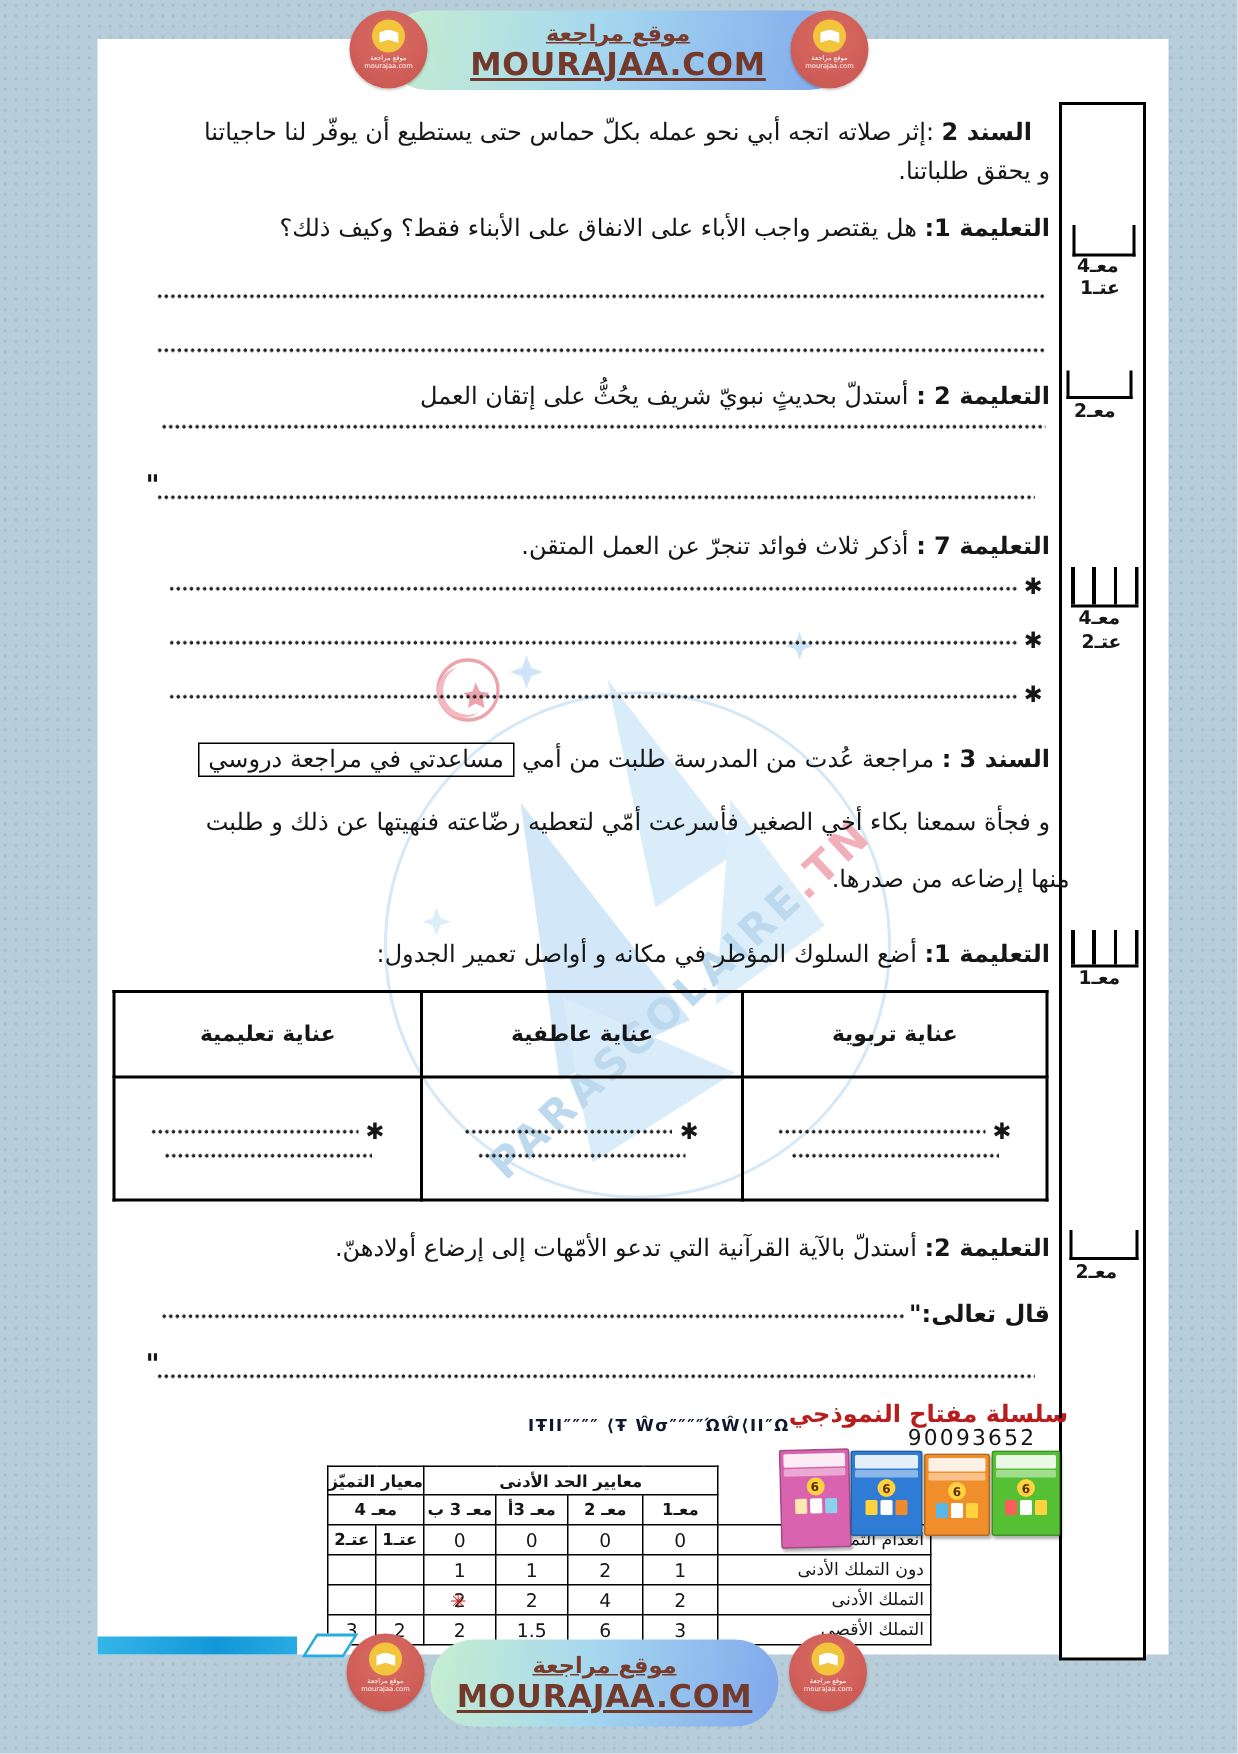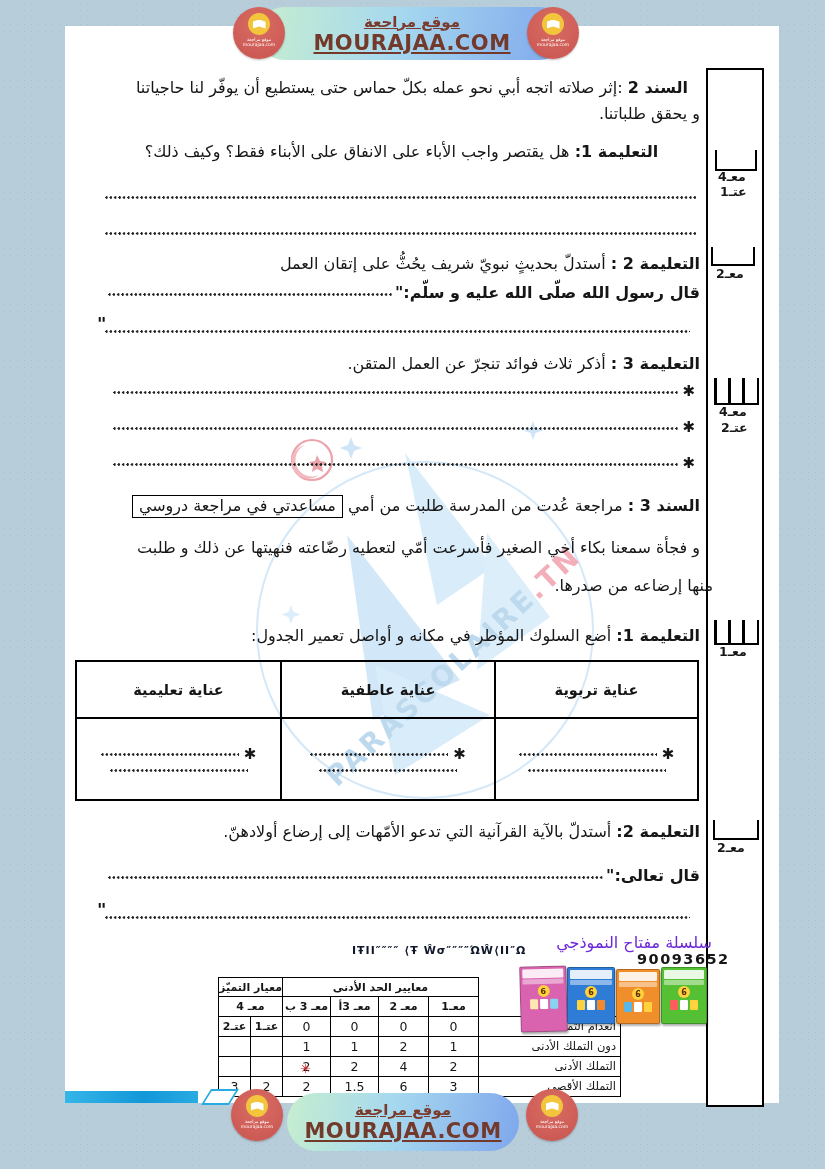--- a/index.html
+++ b/index.html
@@ -47,22 +47,22 @@
   
   .care{position:absolute;left:75px;top:660px;width:622px;border-collapse:collapse;z-index:2;table-layout:fixed;}
   .care th,.care td{border:2px solid #000;font-size:14.5px;font-weight:bold;text-align:center;}
   .care th{height:53px;}
   .care td{height:78px;vertical-align:middle;}
   .cellline{display:flex;direction:rtl;align-items:center;justify-content:center;gap:5px;margin:6px 0;}
   .mdots{width:138px;height:3px;
     background-image:radial-gradient(circle at 1.5px 1.5px,#222 1.1px,transparent 1.4px);
     background-size:4.4px 3px;background-repeat:repeat-x;}
   
-  .series{position:absolute;right:113px;top:933px;direction:rtl;font-size:16px;font-weight:normal;letter-spacing:1px;z-index:2;color:#6d28d9;}
-  .phone{position:absolute;left:637px;top:951px;width:90px;text-align:center;font-weight:bold;font-size:14.5px;letter-spacing:1.5px;z-index:2;}
+  .series{position:absolute;right:113px;top:933px;direction:rtl;font-size:16px;font-weight:bold;letter-spacing:1px;z-index:2;color:#b91c1c;}
+  .phone{position:absolute;left:603px;top:951px;width:90px;text-align:center;font-weight:normal;font-size:14.5px;letter-spacing:1.5px;z-index:2;}
   .symbols{position:absolute;left:352px;top:944px;font-size:11px;font-weight:bold;letter-spacing:1px;z-index:2;color:#0f172a;}
   .grading{position:absolute;left:218px;top:977px;width:402px;border-collapse:collapse;z-index:2;table-layout:fixed;background:#fff;}
   .grading td{border:1.6px solid #000;text-align:center;font-size:12.5px;padding:0;height:19px;}
   .grading .hd{font-size:11px;font-weight:bold;height:17px;}
   .grading .lab{font-size:11.5px;text-align:right;padding-left:2px;padding-right:4px;white-space:nowrap;}
   .grading .nob{border:none;background:transparent;}
   .book{position:absolute;border-radius:2px;overflow:hidden;z-index:4;border:1px solid rgba(0,0,0,.25);
     box-shadow:1px 2px 2px rgba(0,0,0,.3);display:flex;flex-direction:column;}
   .bk-strip{height:9px;background:rgba(255,255,255,.88);margin:2px 2px 1px 2px;border-radius:1px;}
   .bk-strip2{height:5px;margin:0 2px;border-radius:1px;background:rgba(255,255,255,.45);}
@@ -139,42 +139,41 @@
 <div class="ml" style="left:719px;top:644px;">معـ1</div>
 <div class="bk" style="left:713px;top:820px;width:42px;height:18px;"></div>
 <div class="ml" style="left:717px;top:840px;">معـ2</div>
 
 <div class="tl" style="right:137px;top:76px;width:597px;">
   <span class="lb">السند 2</span>
   <span>:إثر صلاته اتجه أبي نحو عمله بكلّ حماس حتى يستطيع أن يوفّر لنا حاجياتنا</span>
 </div>
 <div class="tl" style="right:125px;top:102px;">و يحقق طلباتنا.</div>
 
-<div class="tl" style="right:125px;top:140px;width:597px;text-align:center;">
+<div class="tl" style="right:125px;top:140px;width:597px;">
   <span class="lb">التعليمة 1:</span>
   <span>هل يقتصر واجب الأباء على الانفاق على الأبناء فقط؟ وكيف ذلك؟</span>
 </div>
 
 <div class="dotline" style="left:105px;top:196px;width:592px;"></div>
 <div class="dotline" style="left:105px;top:232px;width:592px;"></div>
 
 <div class="tl" style="right:125px;top:252px;width:597px;">
   <span class="lb">التعليمة 2 :</span>
   <span>أستدلّ بحديثٍ نبويّ شريف يحُثُّ على إتقان العمل</span>
 </div>
 
 <div class="flexline" style="left:105px;top:283px;width:595px;">
-  <span class="lb">قال رسول الله صلّى الله عليه و سلّم:"</span>
   <span class="dfill"></span>
 </div>
 <span class="q" style="left:97px;top:313px;">"</span>
 <div class="dotline" style="left:105px;top:330px;width:585px;"></div>
 
 <div class="tl" style="right:125px;top:352px;width:597px;">
-  <span class="lb">التعليمة 3 :</span>
+  <span class="lb">التعليمة 7 :</span>
   <span>أذكر ثلاث فوائد تنجرّ عن العمل المتقن.</span>
 </div>
 
 <div class="flexline" style="left:110px;top:384px;width:585px;">
   <span class="star">✱</span>
   <span class="dfill"></span>
 </div>
 <div class="flexline" style="left:110px;top:420px;width:585px;">
   <span class="star">✱</span>
   <span class="dfill"></span>

